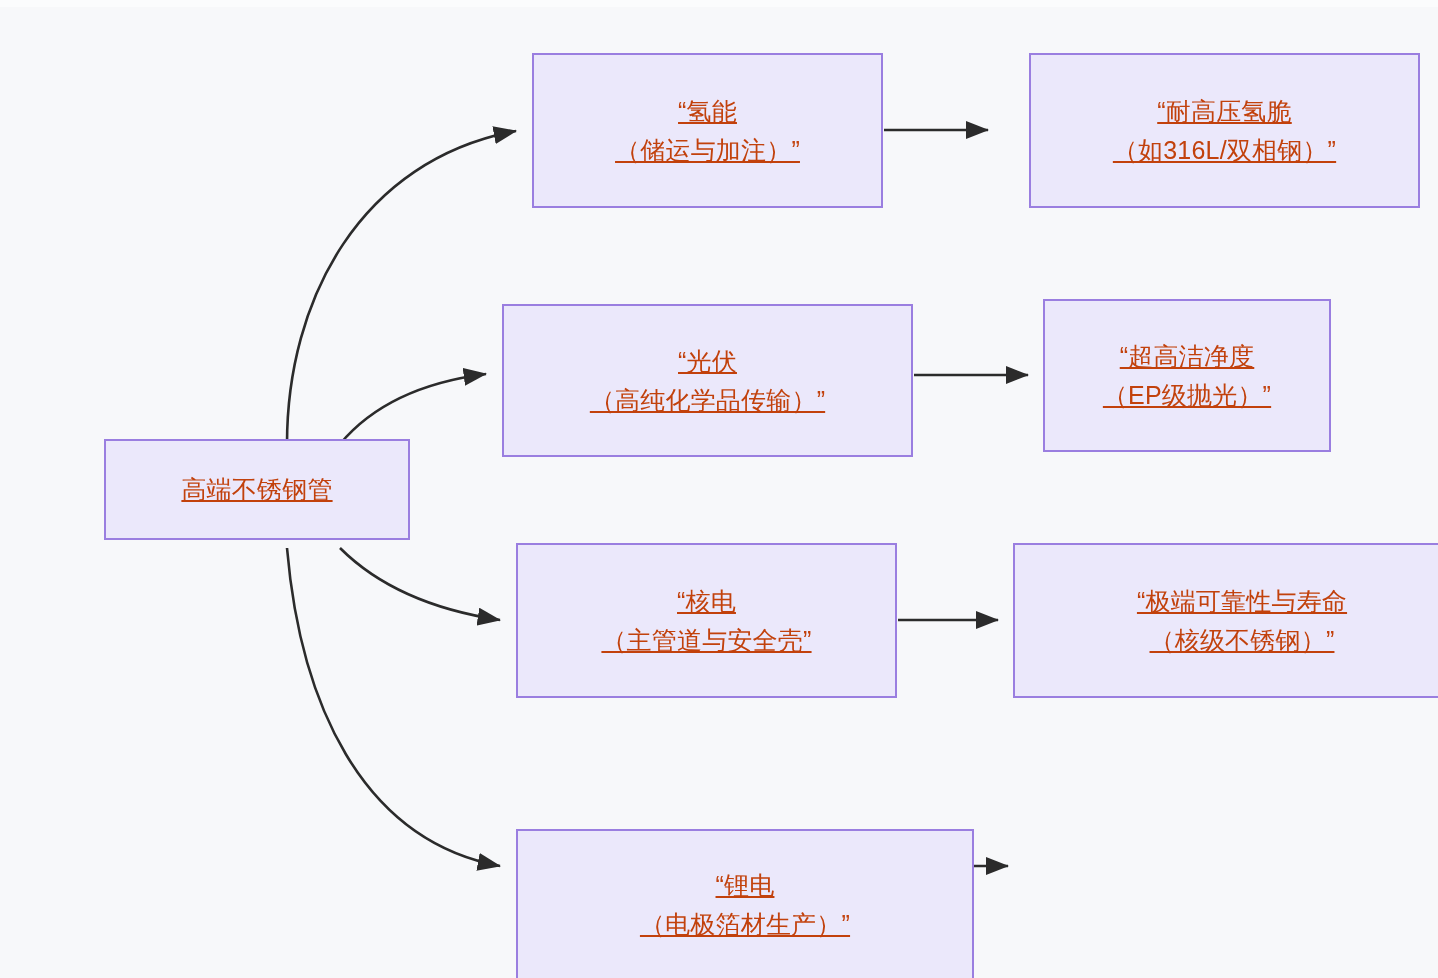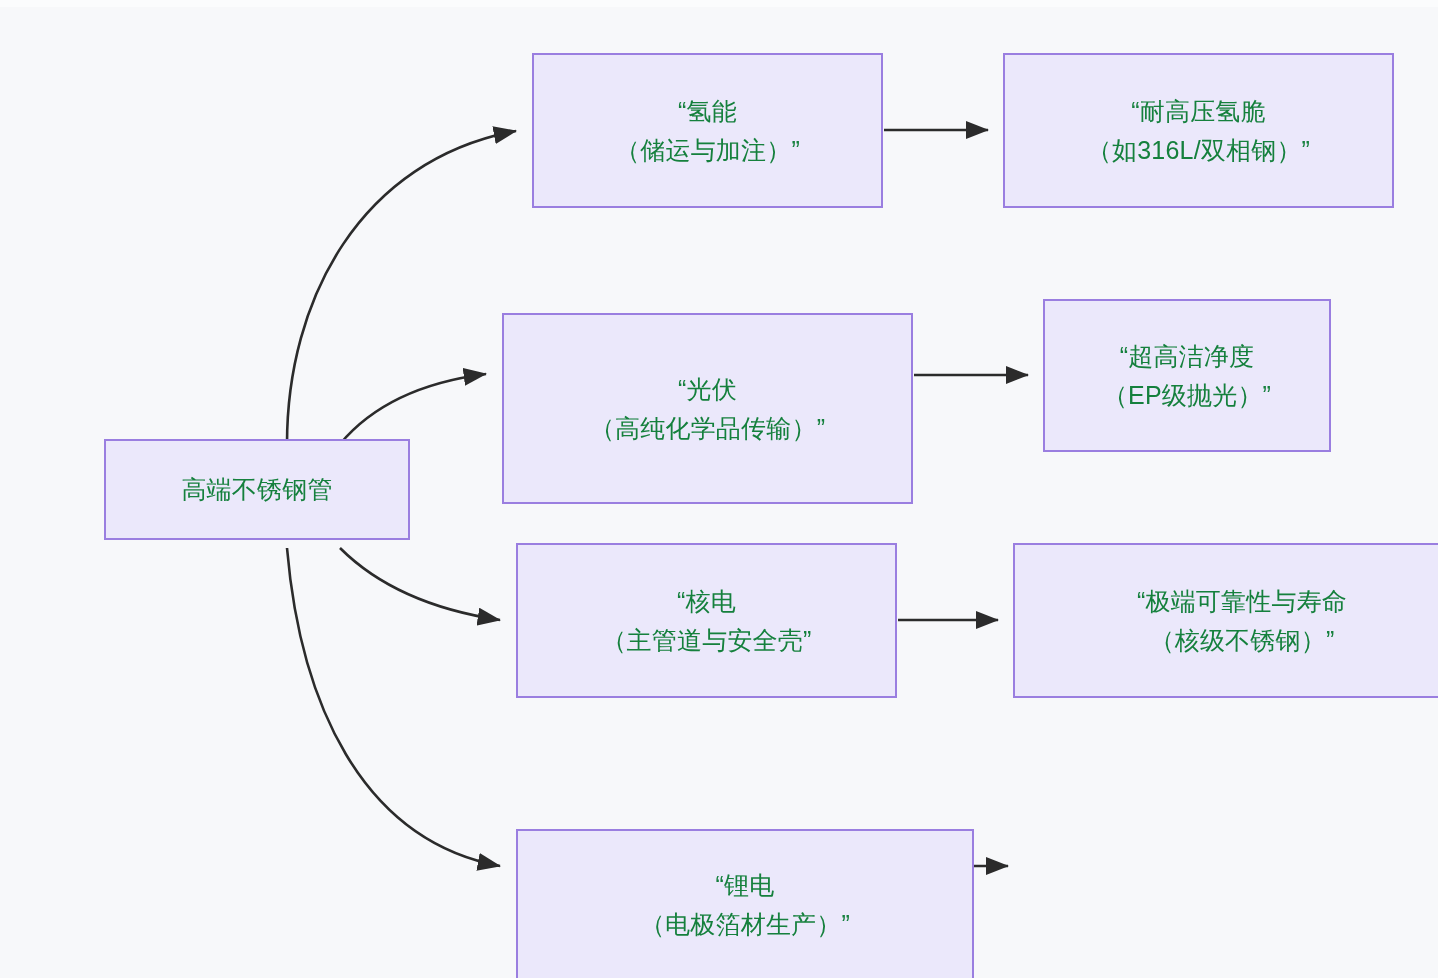--- a/index.html
+++ b/index.html
@@ -36,25 +36,26 @@
   }
   .node {
     position: absolute;
     box-sizing: border-box;
     background: #ebe8fb;
     border: 2px solid #9a7ee0;
     display: flex;
     align-items: center;
     justify-content: center;
     text-align: center;
-    color: #15803d;
+    color: #c2410c;
     font-size: 25px;
     line-height: 1.55;
     letter-spacing: 0.2px;
     white-space: pre-line;
+    text-decoration: underline;
   }
   .node.root { font-size: 25px; }
 </style>
 </head>
 <body>
 
 <div id="canvas" style="background: rgb(247, 248, 250);">
 
   <div id="top-strip"></div>
 
@@ -79,24 +80,24 @@
 
     <line x1="898" y1="620" x2="998" y2="620" stroke="#2b2b2b" stroke-width="2.6" marker-end="url(#arrowhead)"></line>
 
     <line x1="898" y1="866" x2="1008" y2="866" stroke="#2b2b2b" stroke-width="2.6" marker-end="url(#arrowhead)"></line>
   </svg>
 
   <div class="node root" style="left: 104px; top: 439px; width: 306px; height: 101px; background: rgb(235, 232, 251); border-color: rgb(154, 126, 224);">高端不锈钢管</div>
 
   <div class="node" style="left: 532px; top: 53px; width: 351px; height: 155px; background: rgb(235, 232, 251); border-color: rgb(154, 126, 224);">“氢能
 （储运与加注）”</div>
-  <div class="node" style="left: 1003px; top: 53px; width: 391px; height: 155px; background: rgb(235, 232, 251); border-color: rgb(154, 126, 224);">“耐高压氢脆
+  <div class="node" style="left: 1029px; top: 53px; width: 391px; height: 155px; background: rgb(235, 232, 251); border-color: rgb(154, 126, 224);">“耐高压氢脆
 （如316L/双相钢）”</div>
 
-  <div class="node" style="left: 502px; top: 313px; width: 411px; height: 191px; background: rgb(235, 232, 251); border-color: rgb(154, 126, 224);">“光伏
+  <div class="node" style="left: 502px; top: 304px; width: 411px; height: 153px; background: rgb(235, 232, 251); border-color: rgb(154, 126, 224);">“光伏
 （高纯化学品传输）”</div>
   <div class="node" style="left: 1043px; top: 299px; width: 288px; height: 153px; background: rgb(235, 232, 251); border-color: rgb(154, 126, 224);">“超高洁净度
 （EP级抛光）”</div>
 
   <div class="node" style="left: 516px; top: 543px; width: 381px; height: 155px; background: rgb(235, 232, 251); border-color: rgb(154, 126, 224);">“核电
 （主管道与安全壳”</div>
   <div class="node" style="left: 1013px; top: 543px; width: 458px; height: 155px; background: rgb(235, 232, 251); border-color: rgb(154, 126, 224);">“极端可靠性与寿命
 （核级不锈钢）”</div>
 
   <div class="node" style="left: 516px; top: 789px; width: 458px; height: 152px; background: rgb(235, 232, 251); border-color: rgb(154, 126, 224); margin-top: 40px;">“锂电

